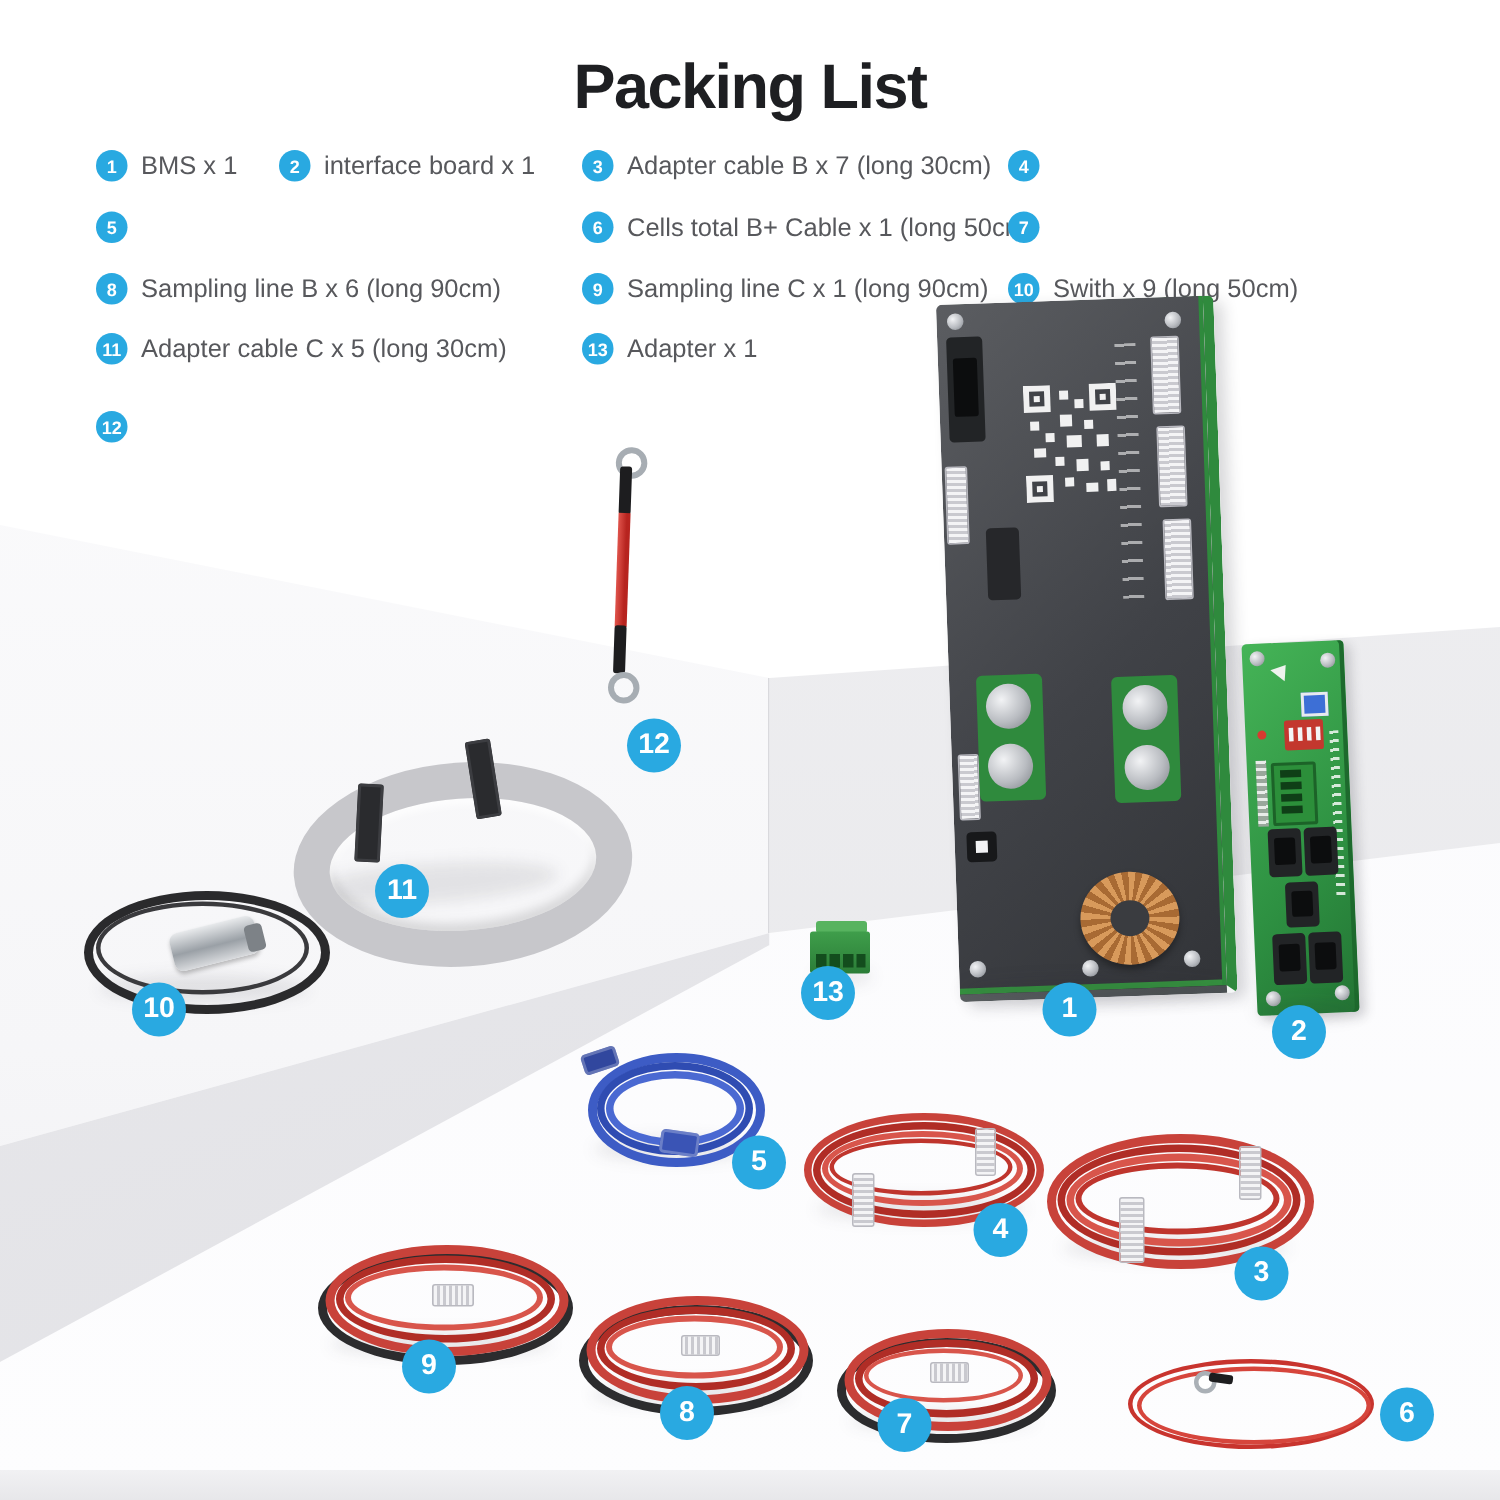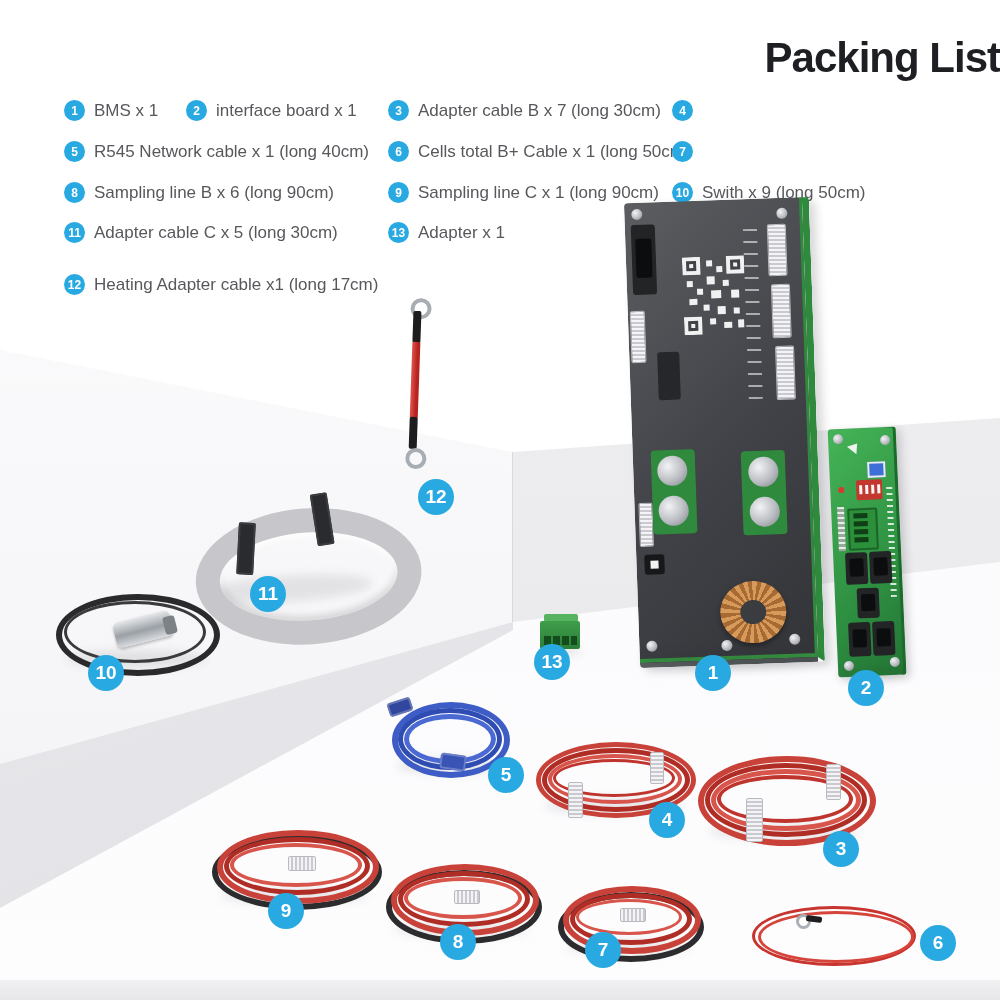--- a/index.html
+++ b/index.html
@@ -1,19 +1,19 @@
 <!DOCTYPE html>
 <html><head>
 <meta charset="utf-8">
 <style>
   html,body{margin:0;padding:0;background:#fff;}
   #canvas{position:relative;width:1000px;height:1000px;background:#fff;overflow:hidden;
     font-family:"Liberation Sans",sans-serif;}
   
-  .title{position:absolute;left:0;top:34px;width:1000px;text-align:right;
+  .title{position:absolute;left:0;top:34px;width:1000px;text-align:center;
     font-size:42px;font-weight:700;letter-spacing:-1px;color:#1e1f22;}
   
   .li{position:absolute;display:flex;align-items:center;gap:9px;white-space:nowrap;}
   .nbadge{display:inline-flex;align-items:center;justify-content:center;
     width:21px;height:21px;border-radius:50%;background:#29a9e1;color:#fff;
     font-size:12px;font-weight:700;flex:0 0 auto;}
   .lbl{font-size:17px;color:#57585c;}
   
   .shape{position:absolute;inset:0;}
   .scene-badge{position:absolute;width:36px;height:36px;border-radius:50%;
@@ -50,21 +50,20 @@
     <div class="li" style="left:388px;top:100px">
       <span class="nbadge">3</span>
       <span class="lbl">Adapter cable B x 7 (long 30cm)</span>
       </div>
     <div class="li" style="left:672px;top:100px">
       <span class="nbadge">4</span>
       </div>
 
     <div class="li" style="left:64px;top:141px">
       <span class="nbadge">5</span>
-      <span class="lbl">R545 Network cable x 1 (long 40cm)</span>
       </div>
     <div class="li" style="left:388px;top:141px">
       <span class="nbadge">6</span>
       <span class="lbl">Cells total B+ Cable x 1 (long 50cm)</span>
       </div>
     <div class="li" style="left:672px;top:141px">
       <span class="nbadge">7</span>
       </div>
 
     <div class="li" style="left:64px;top:182px">
@@ -84,21 +83,20 @@
       <span class="nbadge">11</span>
       <span class="lbl">Adapter cable C x 5 (long 30cm)</span>
       </div>
     <div class="li" style="left:388px;top:222px">
       <span class="nbadge">13</span>
       <span class="lbl">Adapter x 1</span>
       </div>
 
     <div class="li" style="left:64px;top:274px">
       <span class="nbadge">12</span>
-      <span class="lbl">Heating Adapter cable x1  (long 17cm)</span>
       </div>
   </div>
 
   <div>
 
     <div class="shape" style="clip-path:polygon(0px 764px,513px 622px,1000px 562px,1000px 1000px,0px 1000px);
       background:linear-gradient(180deg,#f5f5f7 0%,#fbfbfd 45%,#fdfdfe 100%);"></div>
 
     <div class="shape" style="clip-path:polygon(0px 350px,513px 452px,513px 622px,0px 764px);
       background:linear-gradient(180deg,#fdfdfe 0%,#f6f6f8 70%,#efeff2 100%);"></div>

